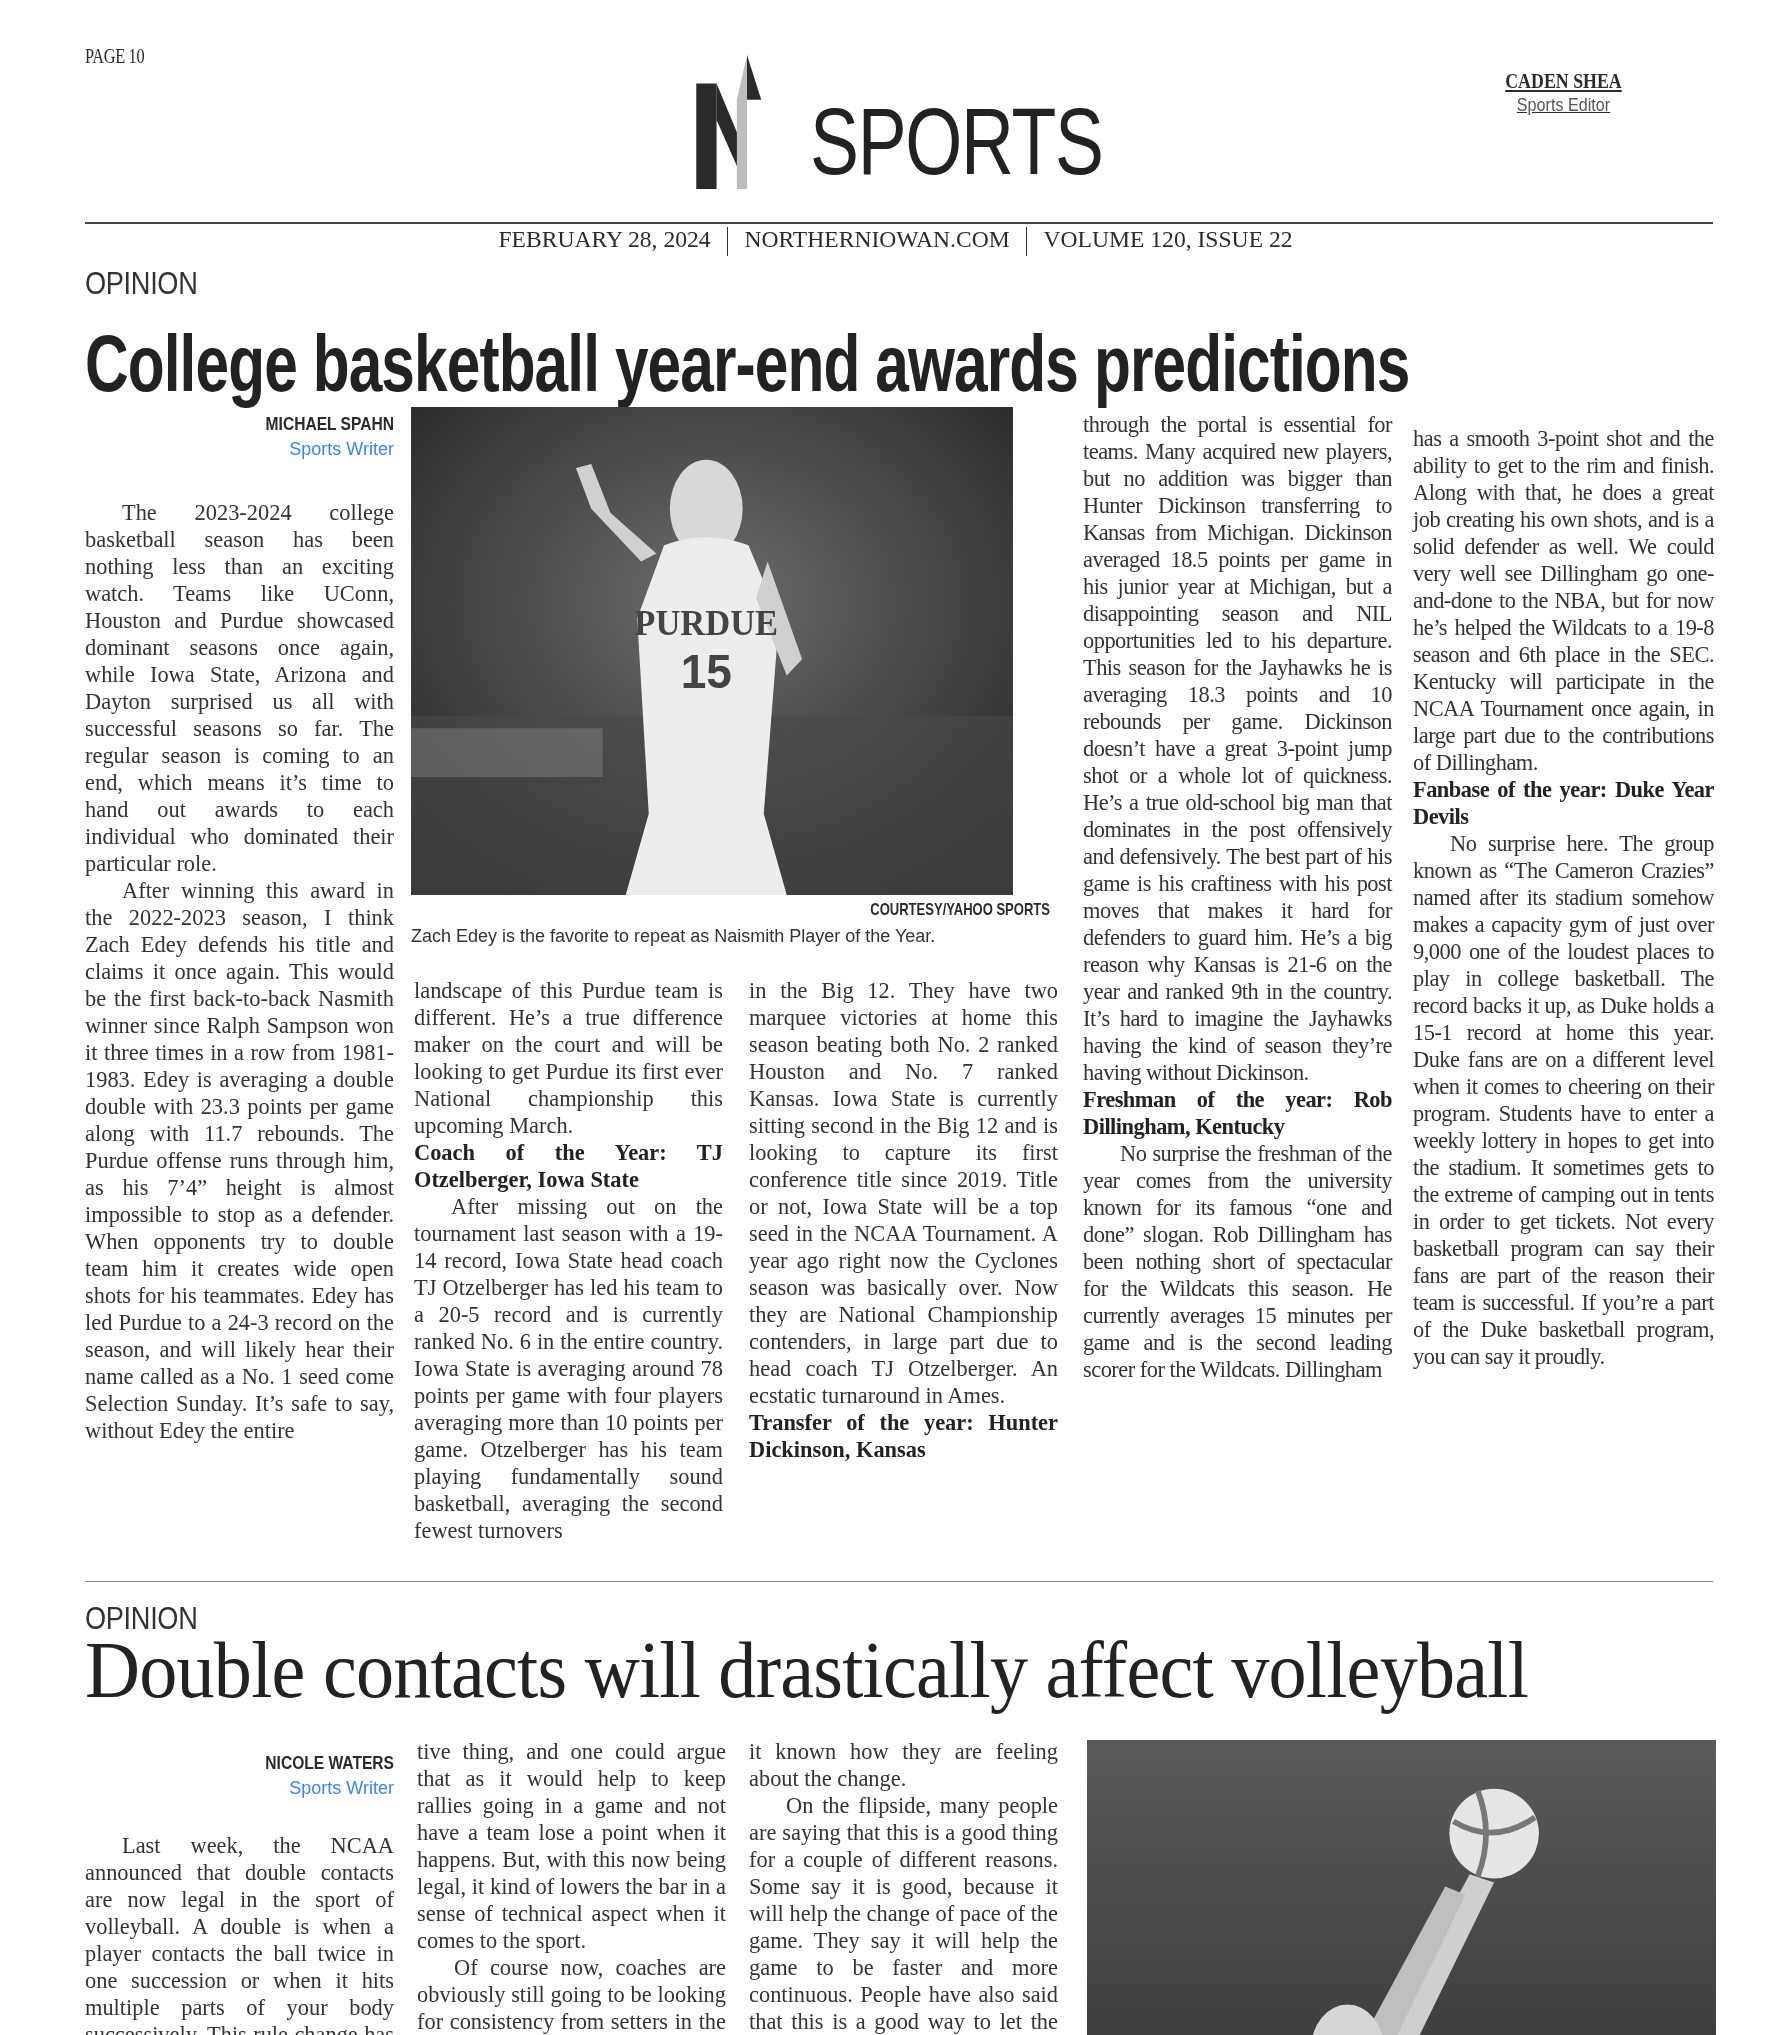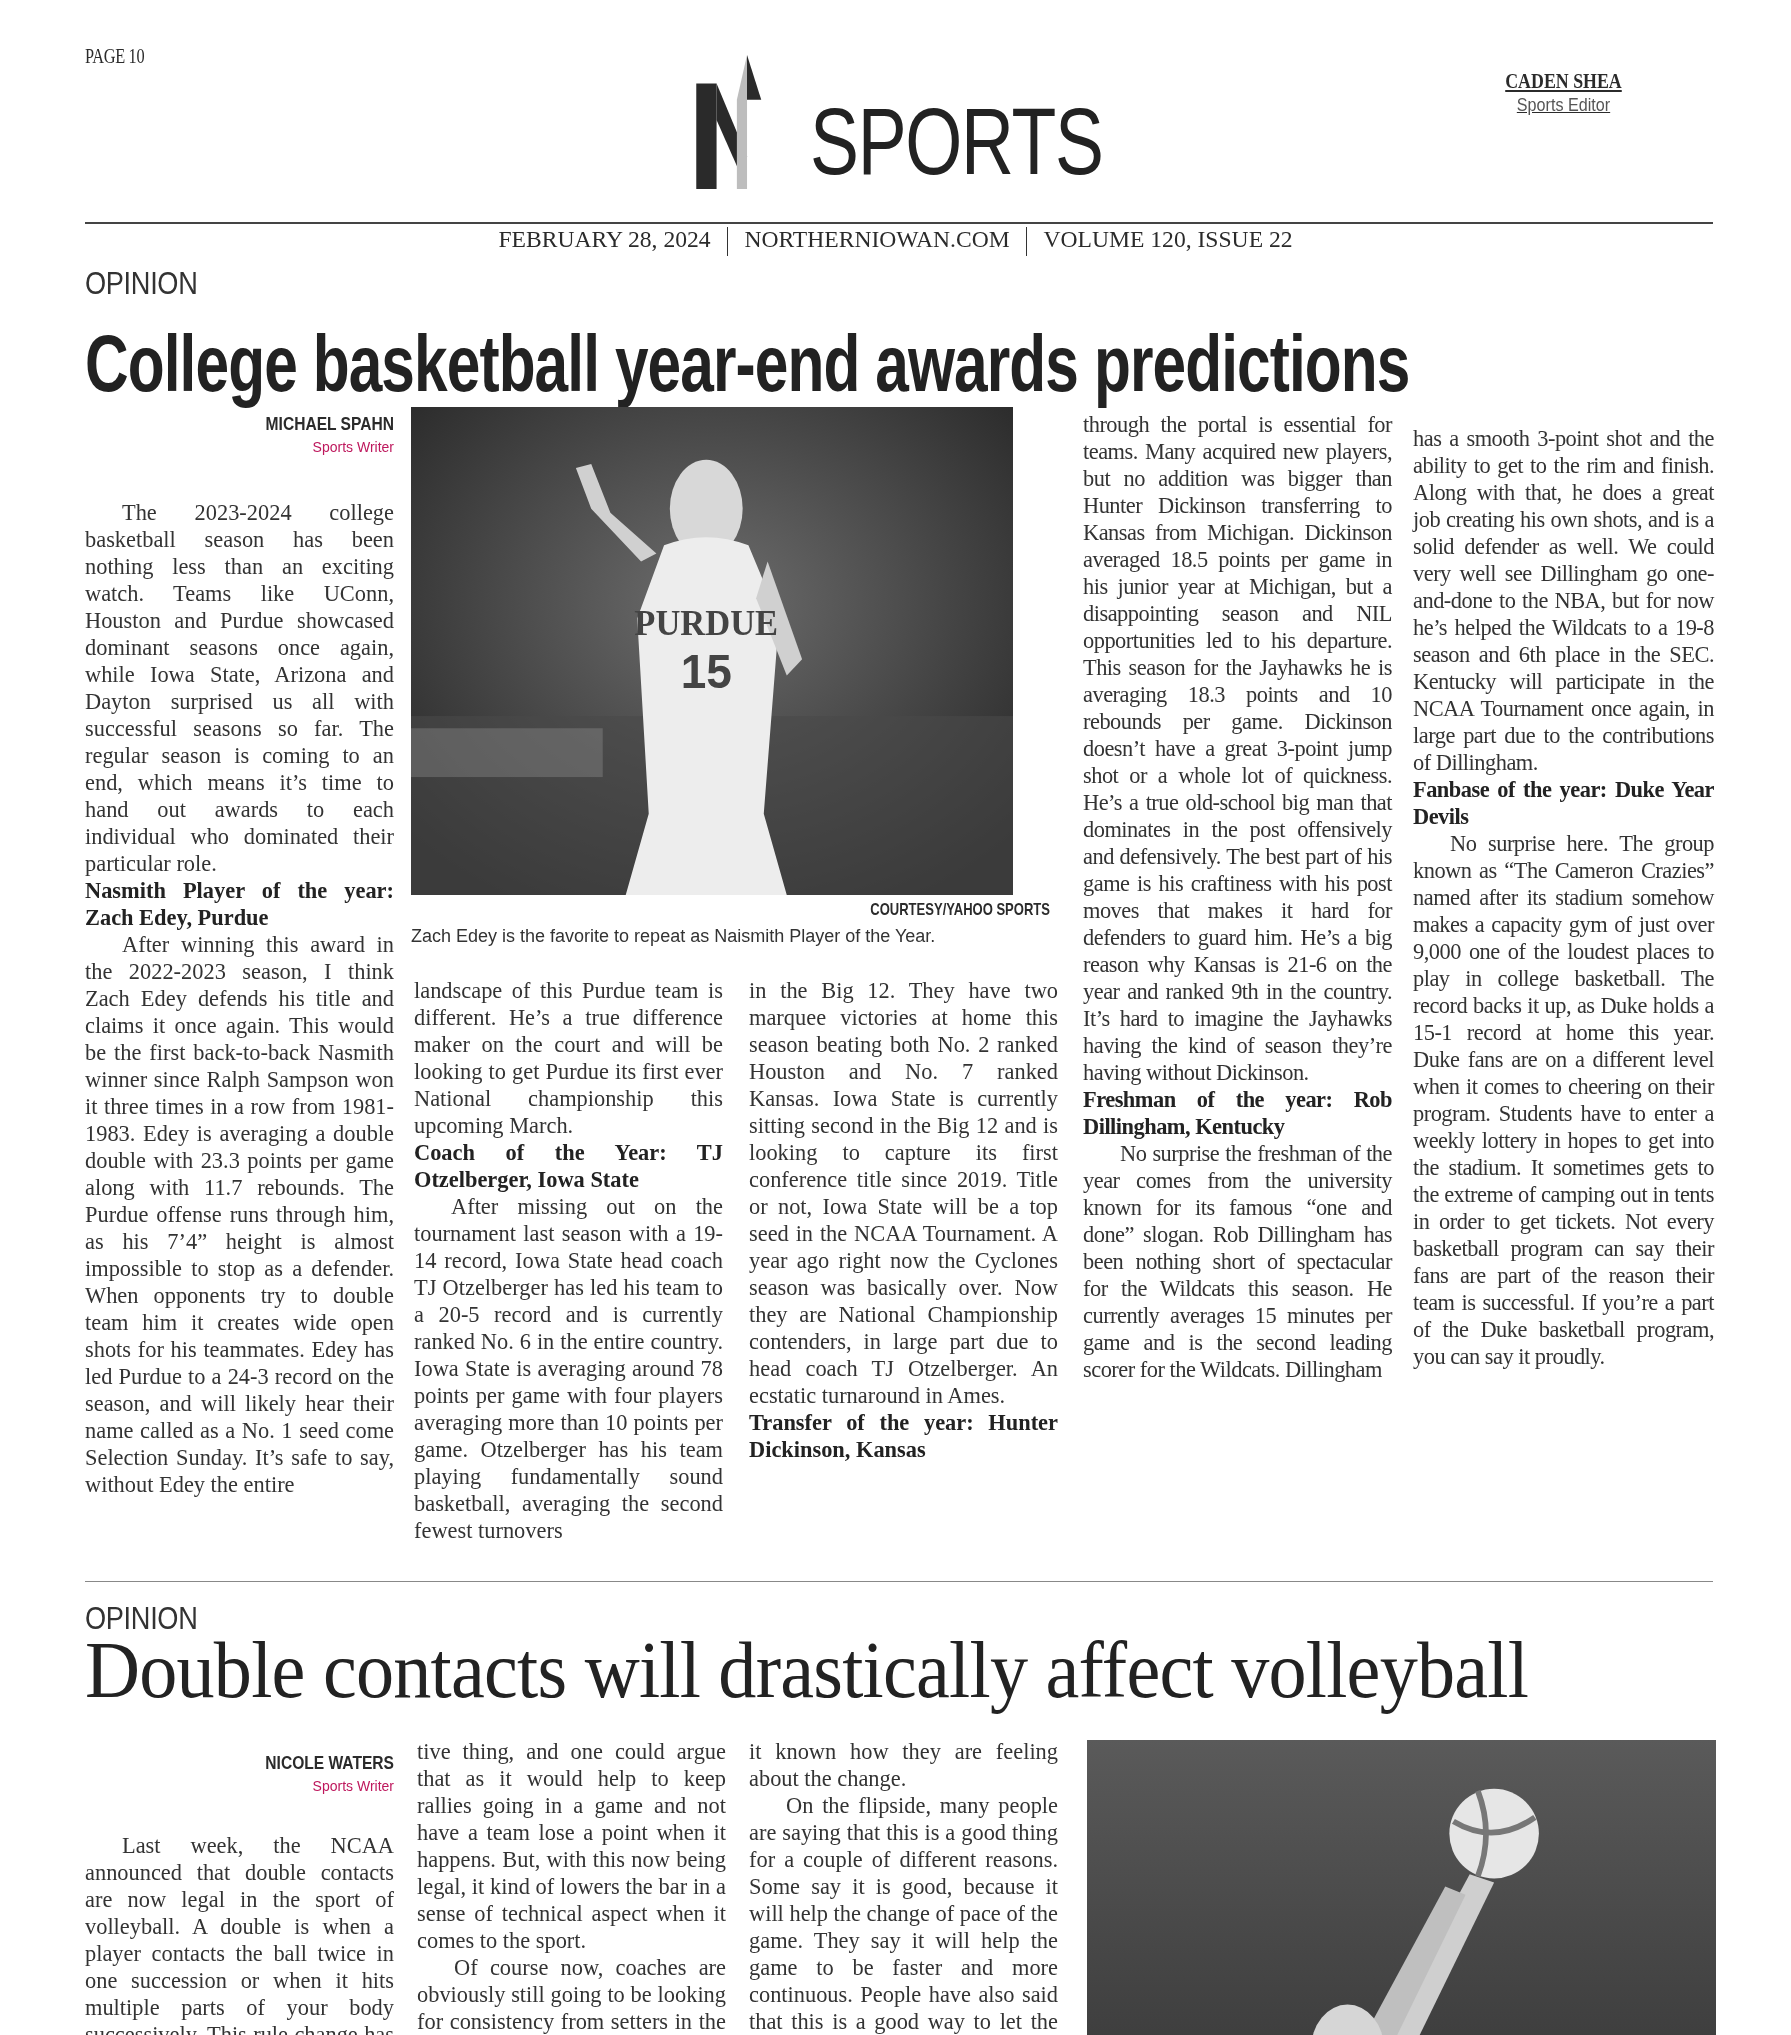--- a/index.html
+++ b/index.html
@@ -21,21 +21,21 @@
 
   .dateline { left: 0; width: 1791px; top: 226px; text-align: center; font-size: 23.6px; letter-spacing: 0px; }
   .dateline span.sep { display: inline-block; width: 1.2px; height: 28.5px; background: #333; vertical-align: middle; margin: 0 16.3px; }
 
   .section-label { font-size: 32px; font-weight: 400; letter-spacing: -0.4px; transform: scaleX(0.85); transform-origin: left top; color: #333; }
   .headline1 { left: 85px; top: 318px; font-size: 80px; font-weight: 700; letter-spacing: -1.2px; transform: scaleX(0.755); transform-origin: left top; white-space: nowrap; color: #222; }
   .headline2 { left: 85px; top: 1624px; font-size: 81px; font-weight: 400; letter-spacing: -0.8px; transform: scaleX(0.94); transform-origin: left top; white-space: nowrap; color: #222; }
 
   .byline { text-align: right; }
   .byline .name { font-size: 19px; font-weight: 700; transform: scaleX(0.82); transform-origin: right top; display: block; }
-  .byline .role { font-size: 14px; color: #be185d; display: block; margin-top: 4.1px; }
+  .byline .role { font-size: 18px; color: #3b82f6; display: block; margin-top: 4.1px; }
 
   .col { font-size: 22.4px; line-height: 27px; text-align: justify; hyphens: auto; color: #333; }
   .col p { margin: 0; text-indent: 37px; }
   .col p.subhead { text-indent: 0; font-weight: 700; color: #222; }
   .col p.noindent { text-indent: 0; }
   .col-tight { letter-spacing: -0.5px; }
 
   .photo { background: #3a3a3a; overflow: hidden; }
   .photo svg { width: 100%; height: 100%; display: block; }
   .credit { font-size: 16.3px; font-weight: 700; text-align: right; transform: scaleX(0.8); transform-origin: right top; }
@@ -70,21 +70,20 @@
 <div class="abs sans section-label" style="left:85px; top:265px;">OPINION</div>
 <div class="abs sans headline1">College basketball year-end awards predictions</div>
 
 <div class="abs sans byline" style="left:85px; top:413px; width:309px;">
   <span class="name">MICHAEL SPAHN</span>
   <span class="role">Sports Writer</span>
 </div>
 
 <div class="abs serif col" style="left:85px; top:499px; width:309px;" id="a1c1">
     <p>The 2023-2024 college basketball season has been nothing less than an exciting watch. Teams like UConn, Houston and Purdue showcased dominant seasons once again, while Iowa State, Arizona and Dayton surprised us all with successful seasons so far. The regular season is coming to an end, which means it’s time to hand out awards to each individual who dominated their particular role.</p>
-    <p class="subhead">Nasmith Player of the year: Zach Edey, Purdue</p>
     <p>After winning this award in the 2022-2023 season, I think Zach Edey defends his title and claims it once again. This would be the first back-to-back Nasmith winner since Ralph Sampson won it three times in a row from 1981-1983. Edey is averaging a double double with 23.3 points per game along with 11.7 rebounds. The Purdue offense runs through him, as his 7’4” height is almost impossible to stop as a defender. When opponents try to double team him it creates wide open shots for his teammates. Edey has led Purdue to a 24-3 record on the season, and will likely hear their name called as a No. 1 seed come Selection Sunday. It’s safe to say, without Edey the entire</p>
   </div>
 
 <div class="abs photo" style="left:411px; top:407px; width:602px; height:488px;">
   <svg viewBox="0 0 1570 1200" preserveAspectRatio="none">
     <defs>
       <radialGradient id="bg1" cx="50%" cy="40%" r="70%">
         <stop offset="0%" stop-color="#6d6d6d"></stop>
         <stop offset="100%" stop-color="#262626"></stop>
       </radialGradient>

